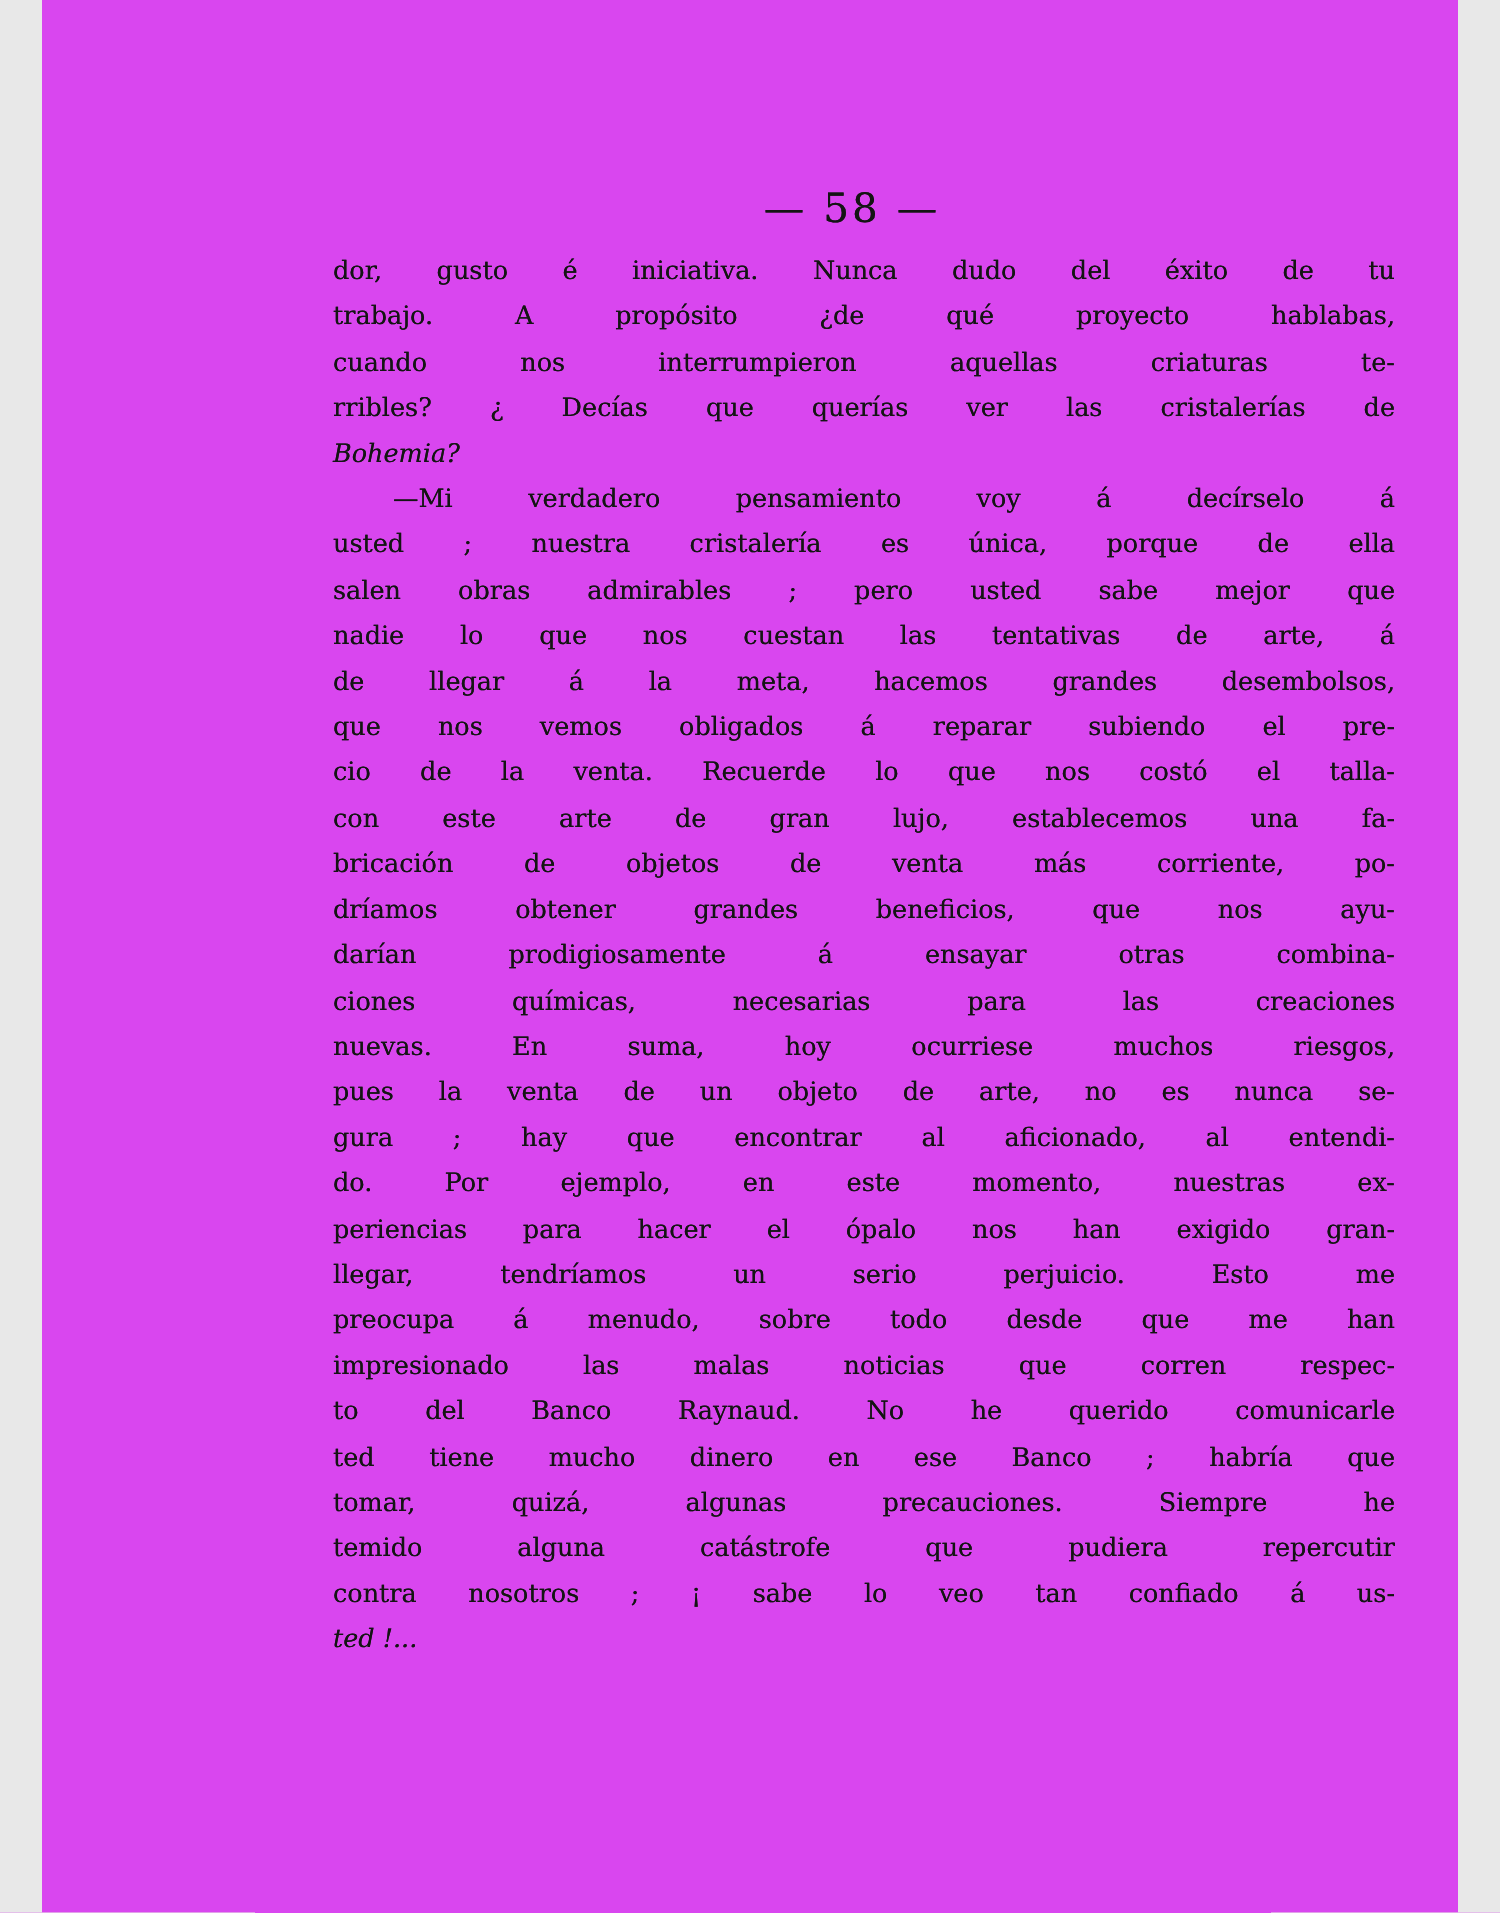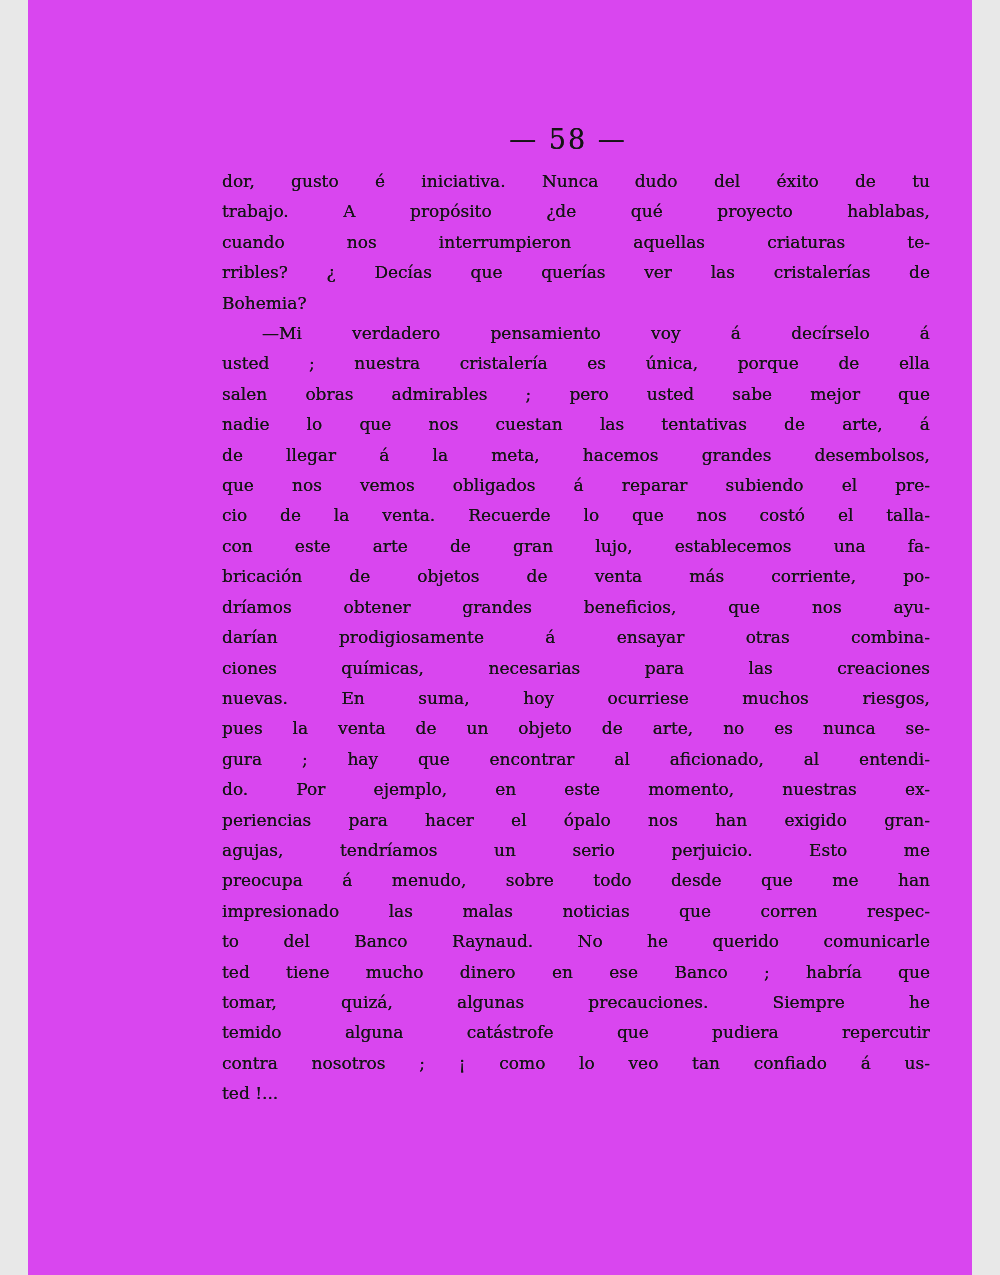--- a/index.html
+++ b/index.html
@@ -36,20 +36,21 @@
     line-height: 30.4px;
     text-shadow: 0 0 0.4px #222;
   }
   .line {
     text-align: justify;
     text-align-last: justify;
     white-space: normal;
   }
   .line.short {
     text-align-last: left;
+    font-style: italic;
   }
   .line.indent {
     padding-left: 40px;
   }
 </style>
 </head>
 <body>
 
 <div class="page">
   <div class="folio">— 58 —</div>
@@ -69,23 +70,23 @@
     <div class="line">con este arte de gran lujo, establecemos una fa-</div>
     <div class="line">bricación de objetos de venta más corriente, po-</div>
     <div class="line">dríamos obtener grandes beneficios, que nos ayu-</div>
     <div class="line">darían prodigiosamente á ensayar otras combina-</div>
     <div class="line">ciones químicas, necesarias para las creaciones</div>
     <div class="line">nuevas. En suma, hoy ocurriese muchos riesgos,</div>
     <div class="line">pues la venta de un objeto de arte, no es nunca se-</div>
     <div class="line">gura ; hay que encontrar al aficionado, al entendi-</div>
     <div class="line">do. Por ejemplo, en este momento, nuestras ex-</div>
     <div class="line">periencias para hacer el ópalo nos han exigido gran-</div>
-    <div class="line">agujas, tendríamos un serio perjuicio. Esto me</div>
+    <div class="line">llegar, tendríamos un serio perjuicio. Esto me</div>
     <div class="line">preocupa á menudo, sobre todo desde que me han</div>
     <div class="line">impresionado las malas noticias que corren respec-</div>
     <div class="line">to del Banco Raynaud. No he querido comunicarle</div>
     <div class="line">ted tiene mucho dinero en ese Banco ; habría que</div>
     <div class="line">tomar, quizá, algunas precauciones. Siempre he</div>
     <div class="line">temido alguna catástrofe que pudiera repercutir</div>
-    <div class="line">contra nosotros ; ¡ como lo veo tan confiado á us-</div>
+    <div class="line">contra nosotros ; ¡ sabe lo veo tan confiado á us-</div>
     <div class="line short">ted !...</div>
   </div>
 </div>
 
 </body></html>

